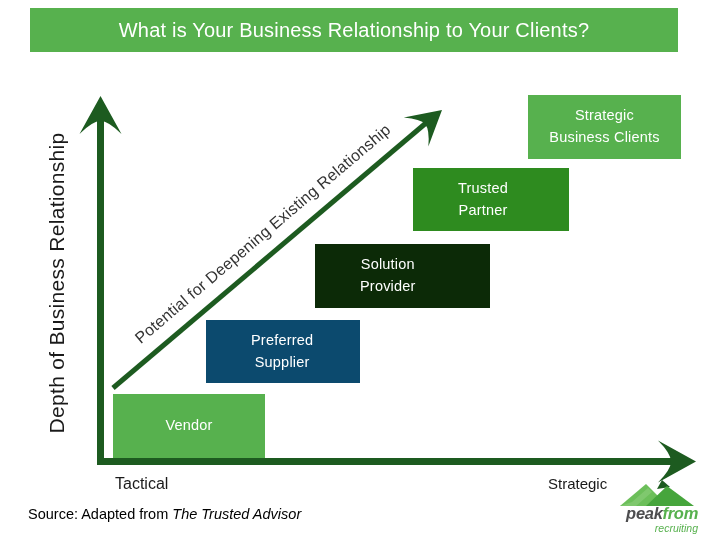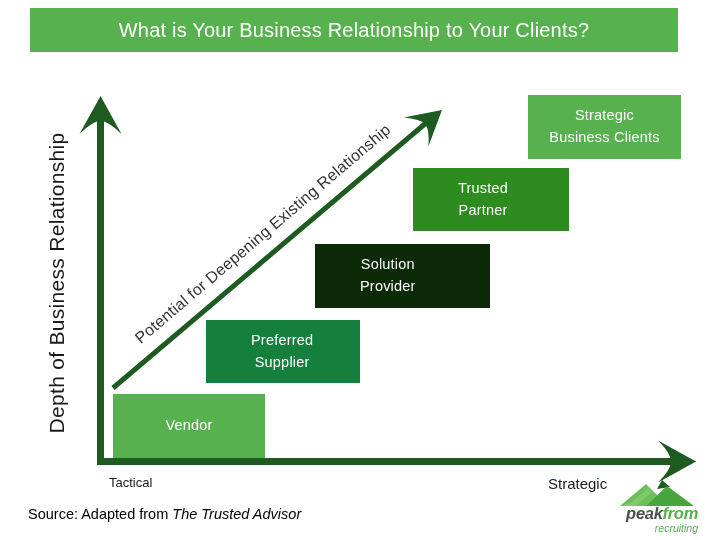--- a/index.html
+++ b/index.html
@@ -36,21 +36,21 @@
   }
   .stage-box .lines{display:block;}
   .stage-box.align-left{justify-content:flex-start;padding-left:45px;box-sizing:border-box;text-align:center;}
   .stage-box.align-center{justify-content:center;text-align:center;}
   .box-vendor   {left:113px;top:394px;width:152px;height:64px;}
   .box-preferred{left:206px;top:320px;width:154px;height:63px;}
   .box-solution {left:315px;top:244px;width:175px;height:64px;}
   .box-trusted  {left:413px;top:168px;width:156px;height:63px;}
   .box-strategic{left:528px;top:95px; width:153px;height:64px;}
   
-  .tactical-label{position:absolute;left:109px;top:475px;font-size:13px;color:#1a1a1a;}
+  .tactical-label{position:absolute;left:115px;top:475px;font-size:16px;color:#1a1a1a;}
   .strategic-label{position:absolute;left:548px;top:475px;font-size:15px;color:#1a1a1a;}
   
   .source-line{position:absolute;left:28px;top:506px;font-size:14.5px;color:#000;}
   .source-line .citation{font-style:italic;}
   
   .logo{position:absolute;left:600px;top:480px;width:98px;text-align:right;line-height:1;}
   .logo .wordmark{font-size:16.5px;font-weight:bold;font-style:italic;letter-spacing:-.3px;margin-top:-2px;}
   .logo .word-peak{color:#4d4d4f;}
   .logo .word-sales{color:#57b14e;}
   .logo .tagline{font-size:10.5px;font-style:italic;color:#57b14e;margin-top:1px;}
@@ -80,21 +80,21 @@
   </svg>
 
   <div class="y-axis-label">Depth of Business Relationship</div>
 
   <div class="diagonal-label">Potential for Deepening Existing Relationship</div>
 
   <div class="stage-box align-center box-vendor" style="background: rgb(87, 177, 78);">
     <span class="lines">Vendor</span>
   </div>
 
-  <div class="stage-box align-left box-preferred" style="background: #15803d;">
+  <div class="stage-box align-left box-preferred" style="background: #0c4a6e;">
     <span class="lines"><span>Preferred</span><br><span>Supplier</span></span>
   </div>
 
   <div class="stage-box align-left box-solution" style="background: rgb(12, 42, 7);">
     <span class="lines"><span>Solution</span><br><span>Provider</span></span>
   </div>
 
   <div class="stage-box align-left box-trusted" style="background: rgb(46, 139, 31);">
     <span class="lines"><span>Trusted</span><br><span>Partner</span></span>
   </div>

